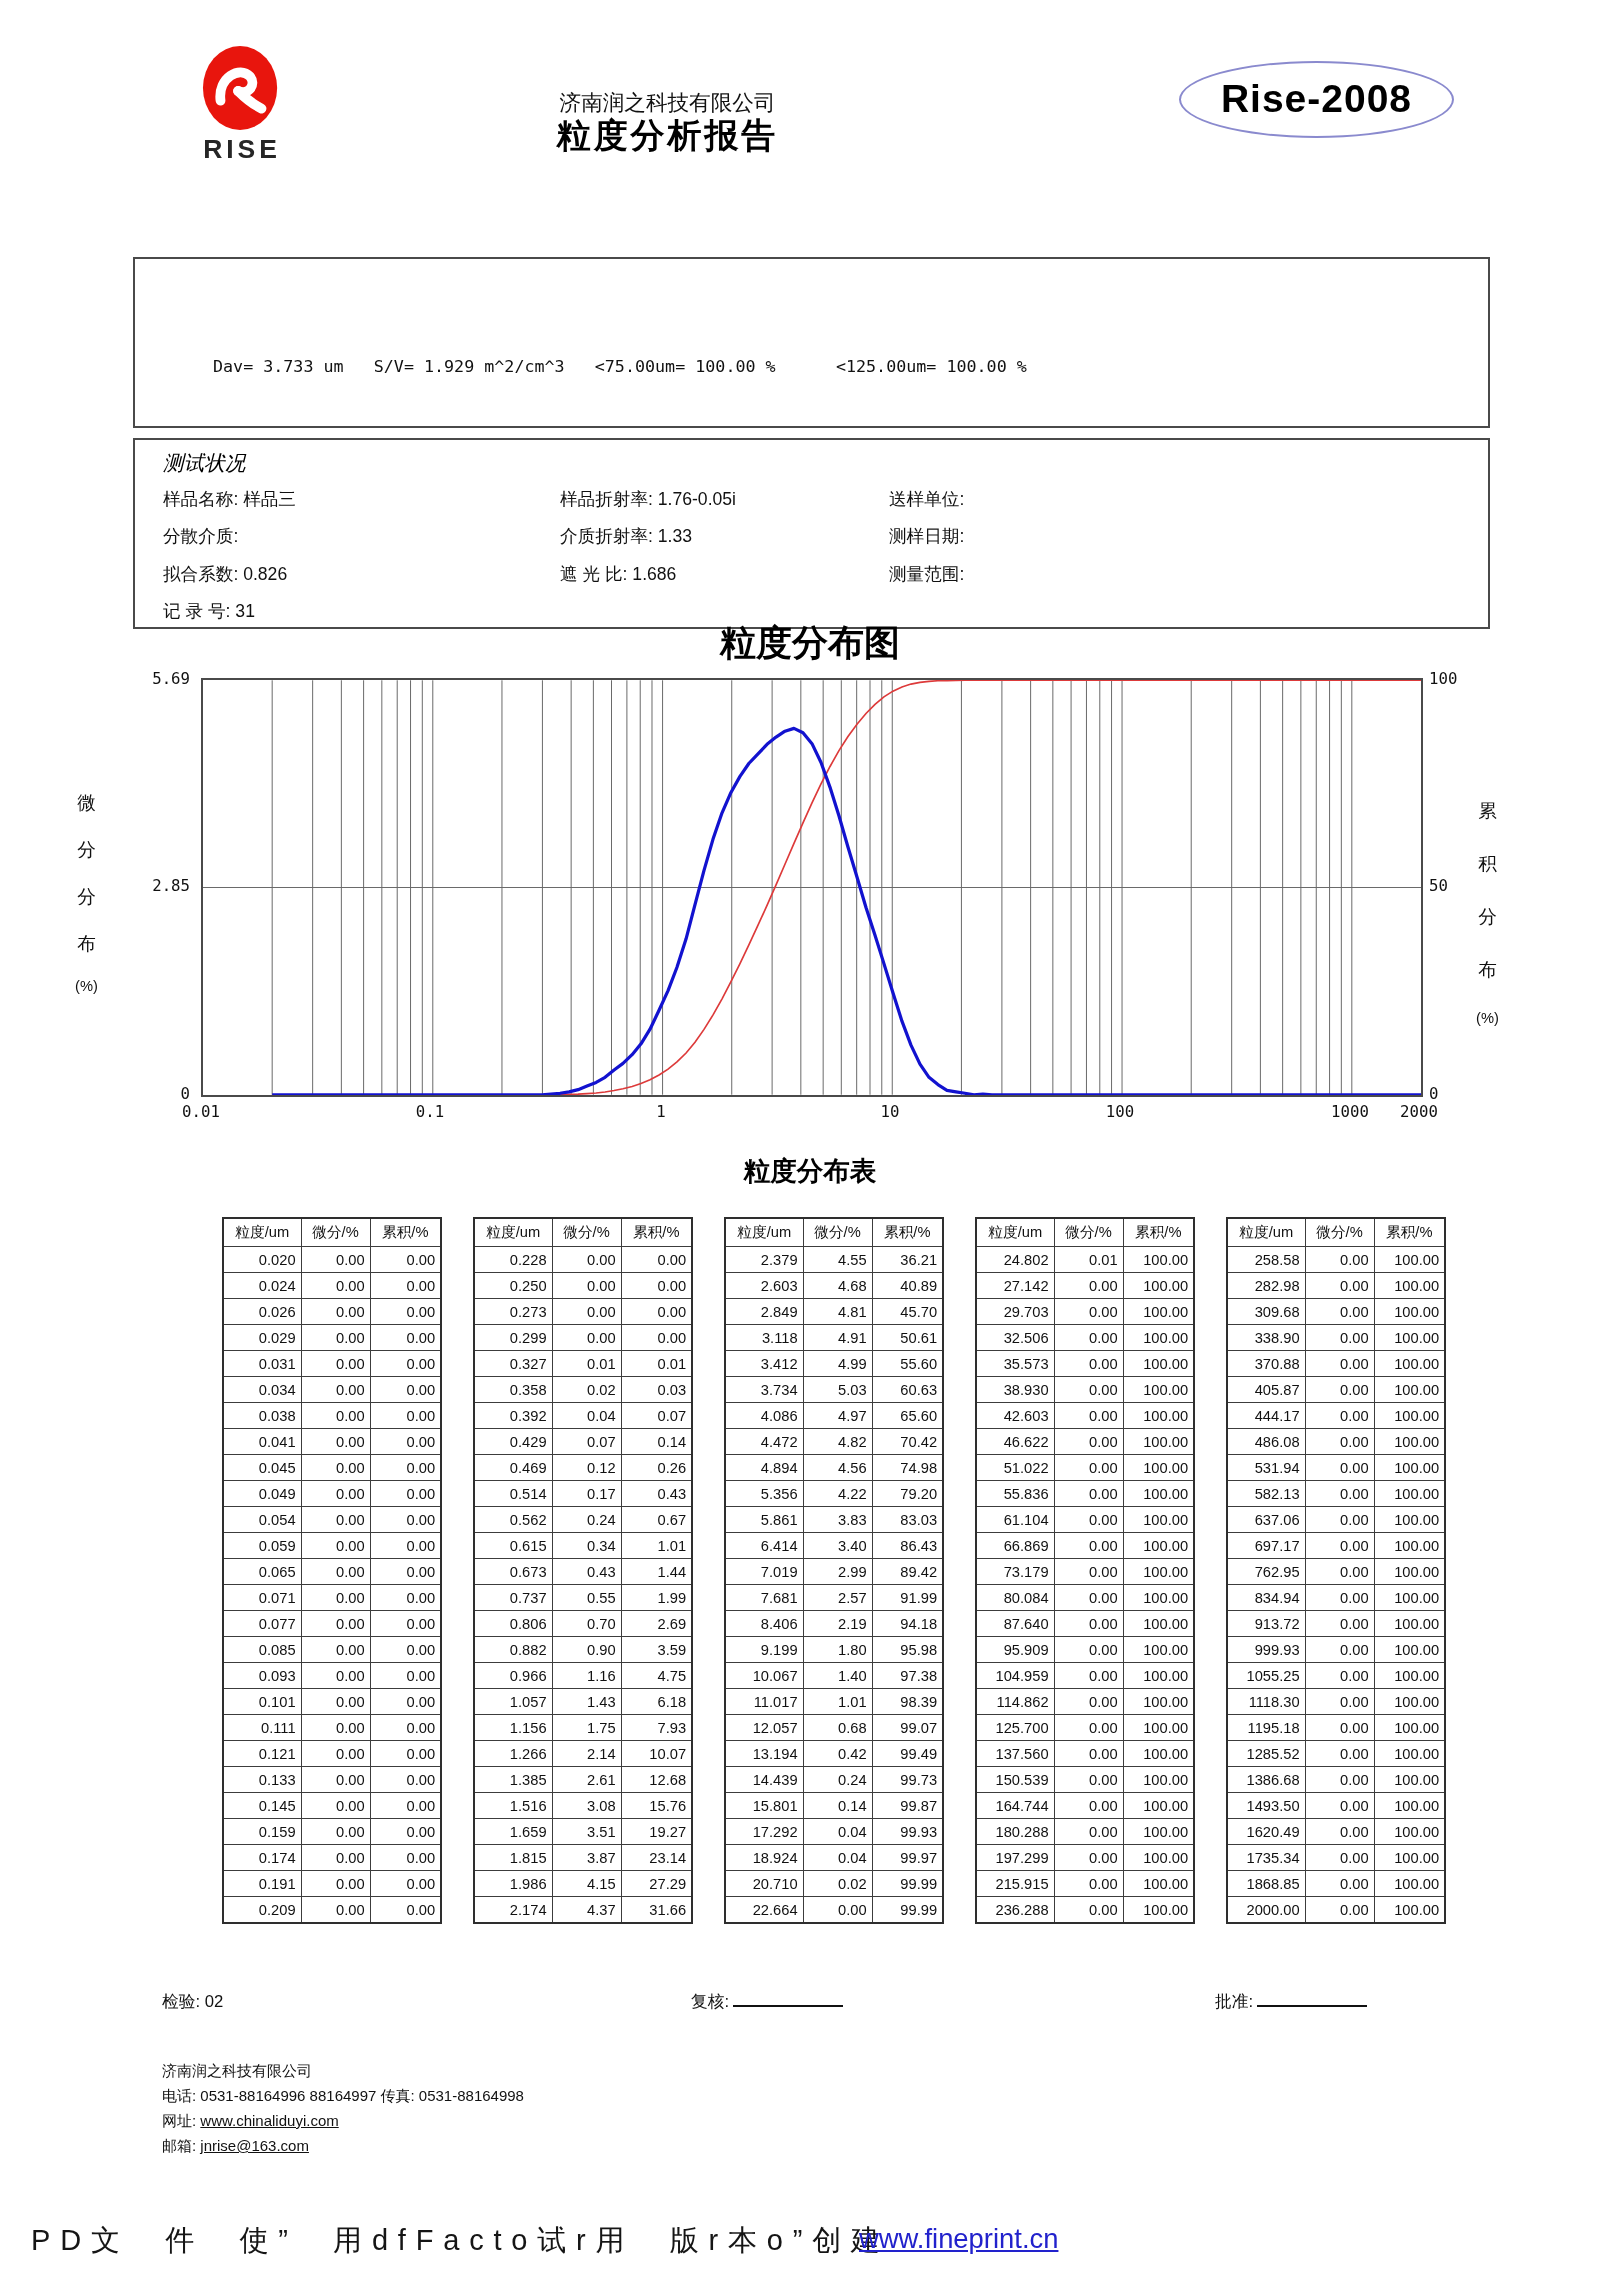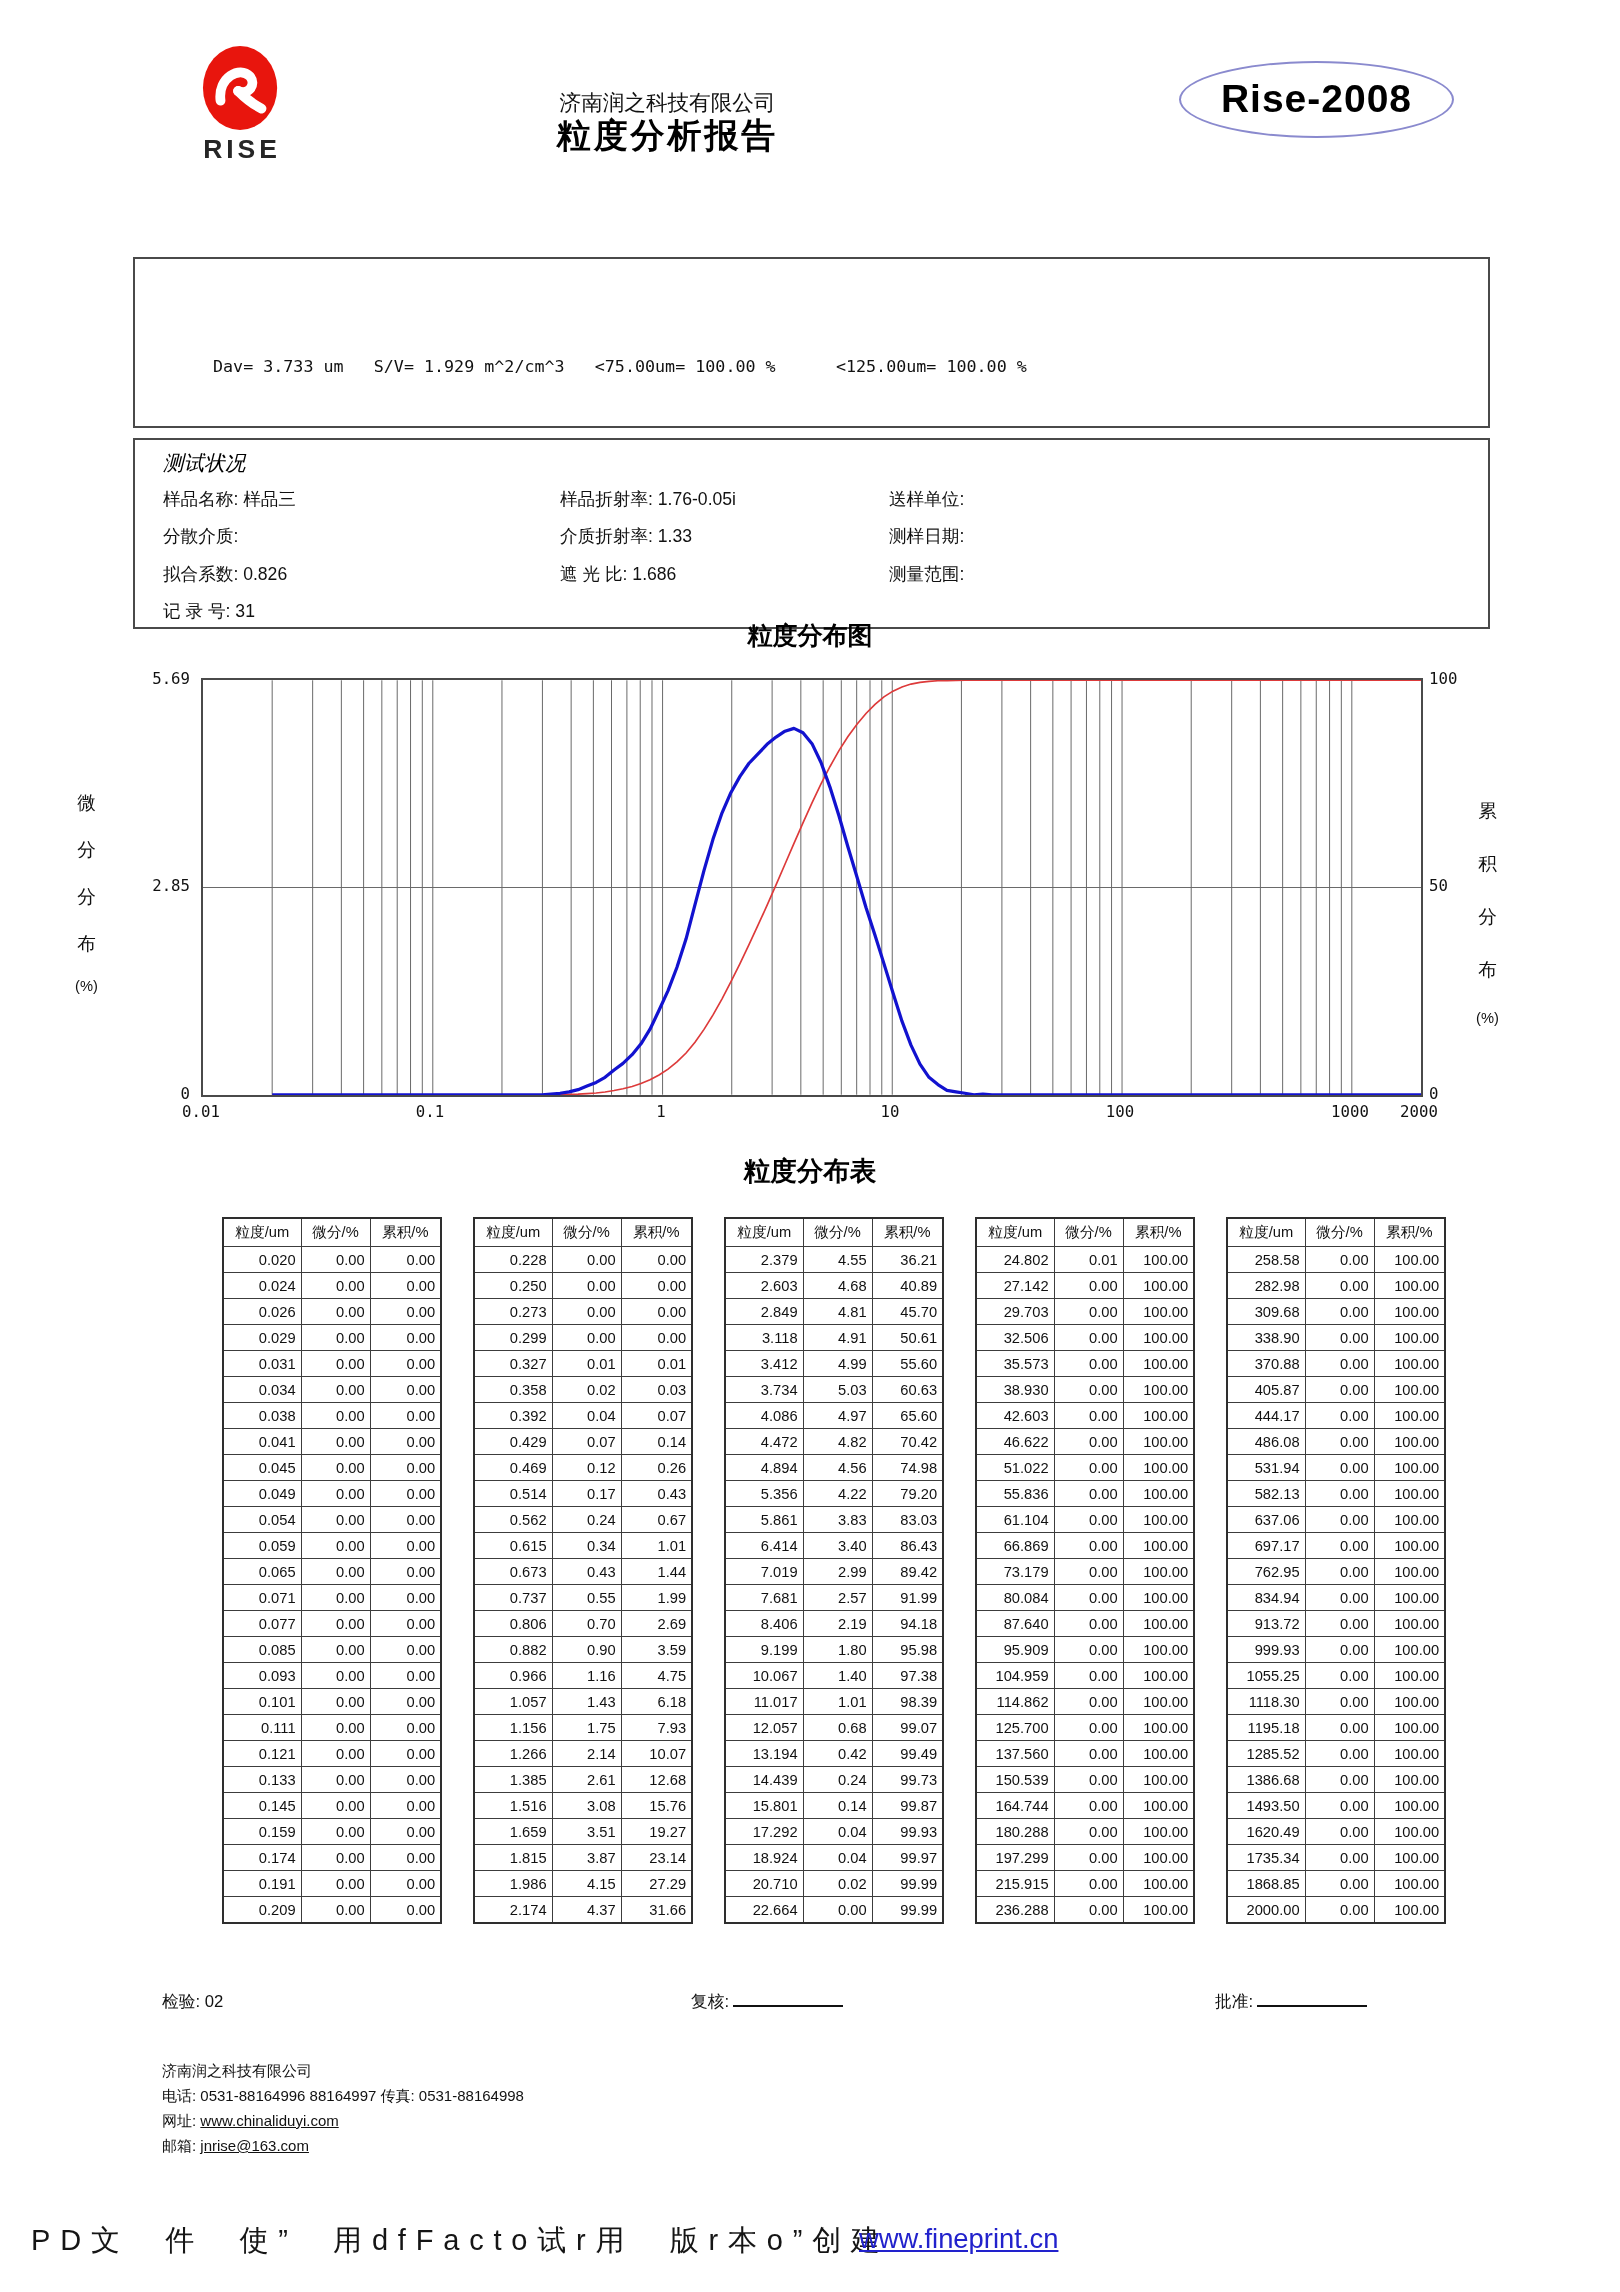--- a/index.html
+++ b/index.html
@@ -24,21 +24,21 @@
   .sum-line{position:absolute;left:78px;white-space:pre;
             font-family:"DejaVu Sans Mono","Liberation Mono",monospace;font-size:16.7px;color:#111;}
   .sum-line.l1{top:43px;}
   .sum-line.l2{top:97px;}
   .status-box{top:438px;height:187px;}
   .status-title{position:absolute;left:28px;top:8.8px;font-size:20.6px;color:#000;font-style:italic;}
   .status-field{position:absolute;font-size:17.6px;white-space:pre;color:#111;}
 
   
   .chart-title{position:absolute;left:201px;top:619px;width:1218px;text-align:center;
-               font-size:25px;font-weight:bold;color:#000;}
+               font-size:36px;font-weight:bold;color:#000;}
   .plot{position:absolute;left:201px;top:678px;width:1218px;height:415px;border:2px solid #4a4a4a;}
   .plot svg{position:absolute;left:0;top:0;}
   .ytick{position:absolute;transform:translateY(-50%);
          font-family:"DejaVu Sans Mono","Liberation Mono",monospace;font-size:15.7px;color:#111;}
   .ytick.left{left:125px;width:65px;text-align:right;}
   .ytick.right{left:1429px;width:59px;text-align:left;}
   .x-tick{position:absolute;top:1102px;transform:translateX(-50%);
           font-family:"DejaVu Sans Mono","Liberation Mono",monospace;font-size:15.7px;color:#111;}
   .x-axis-title{position:absolute;left:201px;top:1127px;width:1218px;text-align:center;
                 font-size:16.7px;color:#111;}

